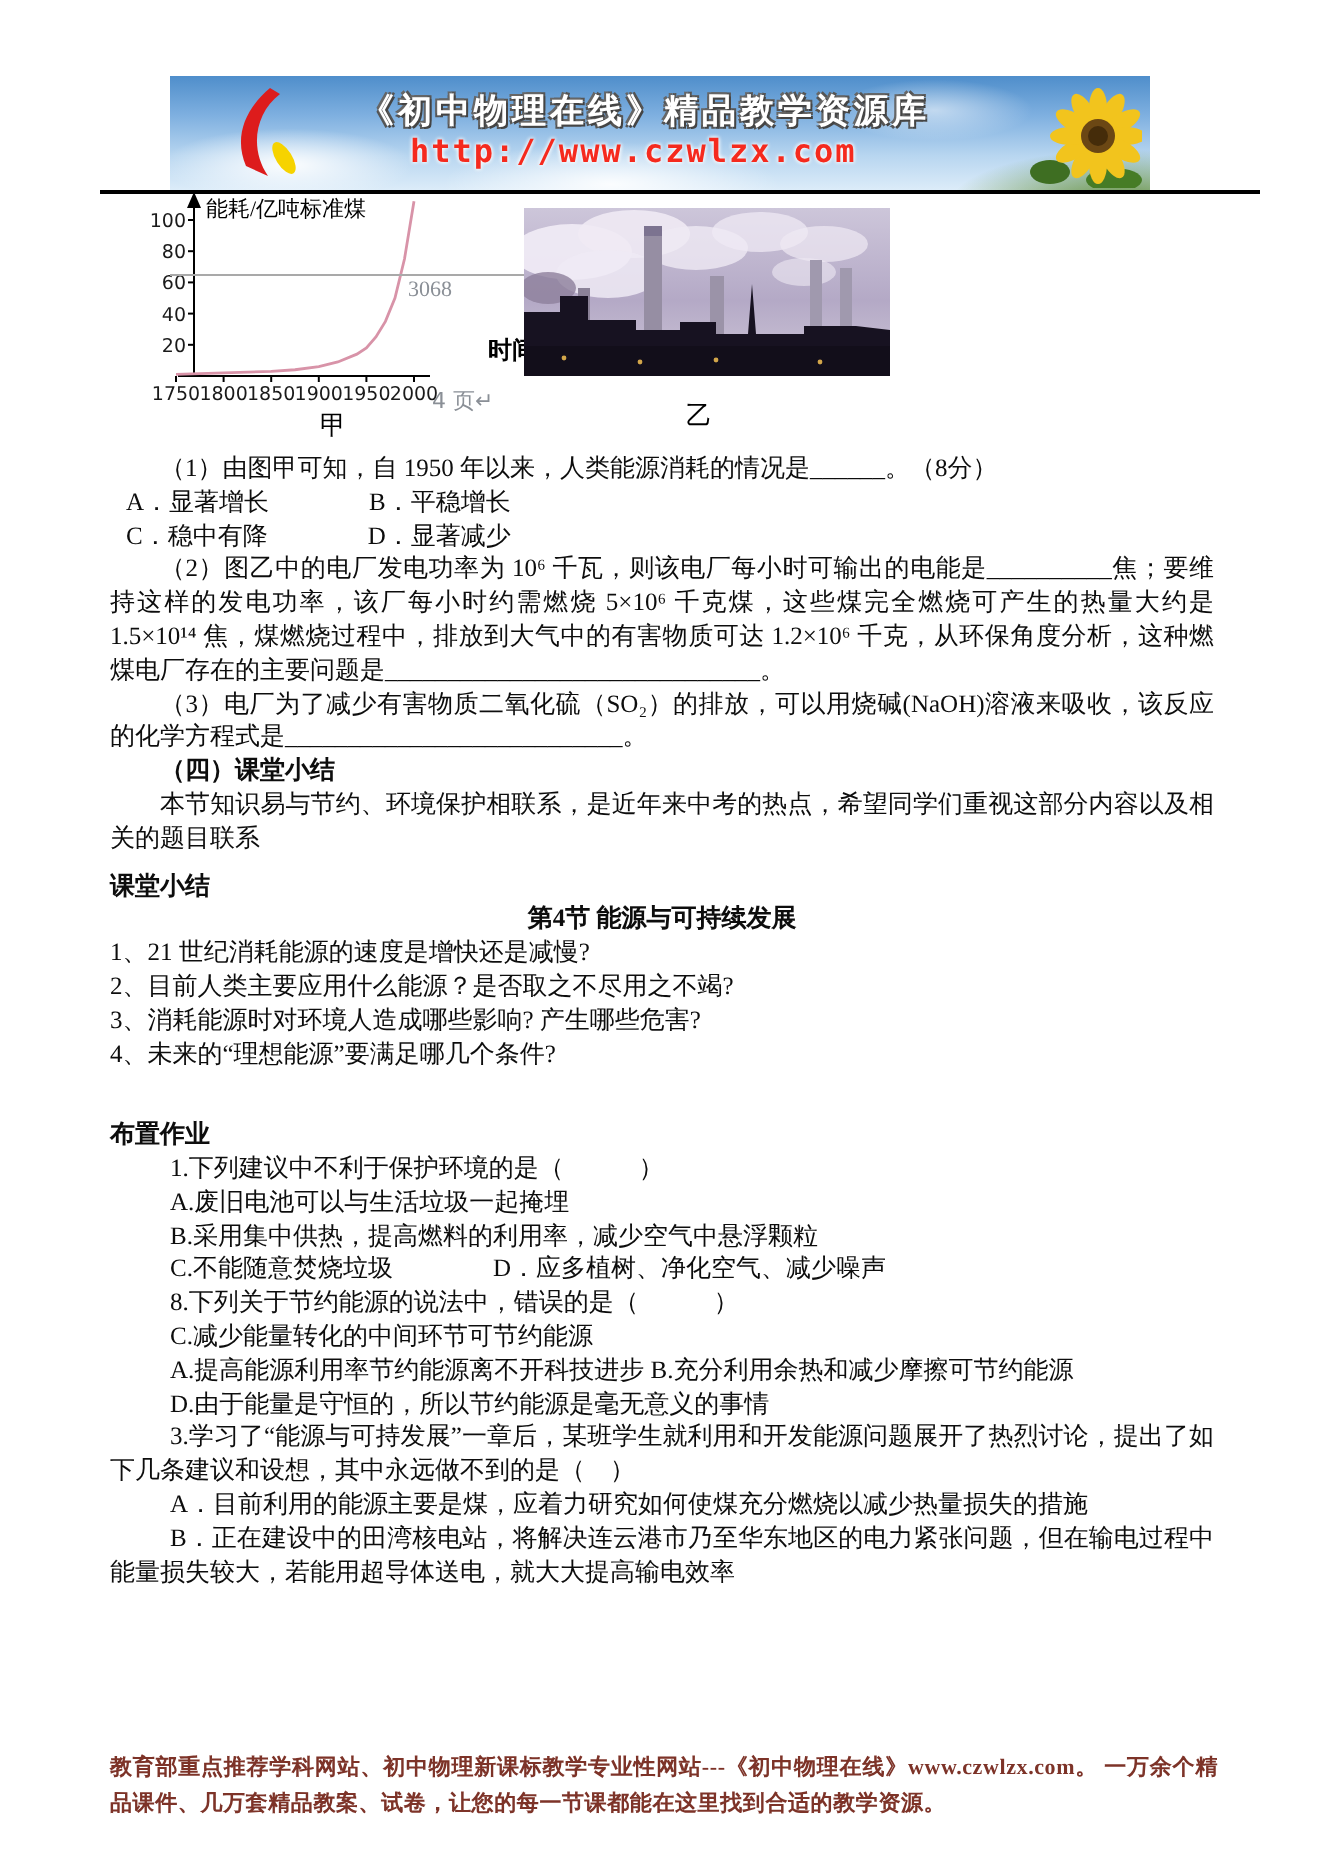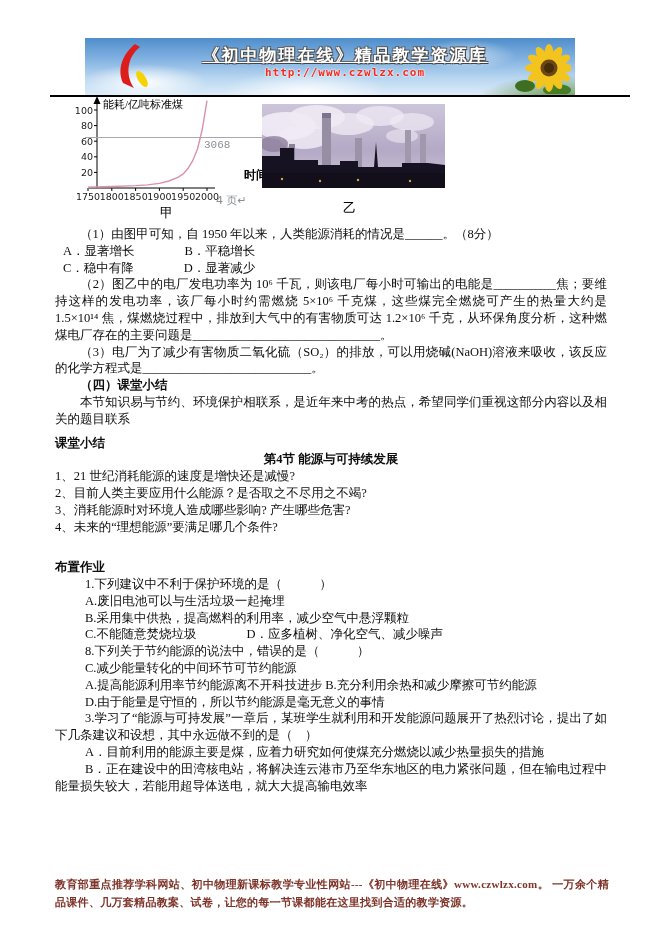--- a/index.html
+++ b/index.html
@@ -6,39 +6,39 @@
   #page{position:relative;width:661px;height:936px;background:#ffffff;overflow:hidden;
         font-family:"Liberation Serif","DejaVu Serif",serif;color:#111;}
   
   #banner{position:absolute;left:85px;top:38px;width:490px;height:57px;overflow:hidden;
     background:
       radial-gradient(ellipse 90px 26px at 12% 78%, rgba(255,255,255,.95), rgba(255,255,255,0) 70%),
       radial-gradient(ellipse 120px 30px at 45% 95%, rgba(255,255,255,.9), rgba(255,255,255,0) 70%),
       radial-gradient(ellipse 70px 22px at 78% 30%, rgba(255,255,255,.55), rgba(255,255,255,0) 70%),
       radial-gradient(ellipse 120px 40px at 97% 115%, #55852d, rgba(85,133,45,0) 72%),
       linear-gradient(180deg,#4f8ecb 0%,#7fb0e0 35%,#b8d6f0 70%,#dcecf9 100%);}
-  #banner-title{position:absolute;left:95px;top:6px;width:330px;text-align:center;
+  #banner-title{position:absolute;left:95px;top:6px;width:330px;
     font-size:17px;font-weight:bold;color:#ffffff;letter-spacing:2px;
-    text-shadow:1px 1px 0 #444,-1px -1px 0 #666,1px -1px 0 #555,-1px 1px 0 #555;text-decoration:underline;}
-  #banner-url{position:absolute;left:120px;top:28px;width:280px;text-align:center;
+    text-shadow:1px 1px 0 #444,-1px -1px 0 #666,1px -1px 0 #555,-1px 1px 0 #555;}
+  #banner-url{position:absolute;left:120px;top:28px;width:280px;
     font-family:"DejaVu Sans Mono","Liberation Mono",monospace;
-    font-size:11px;font-weight:bold;color:#f52a1e;letter-spacing:1px;
+    font-size:16px;font-weight:bold;color:#f52a1e;letter-spacing:1px;
     text-shadow:0 0 2px #ffffff,0 0 2px #ffffff;}
   #logo{position:absolute;left:28px;top:4px;}
   #sunflower{position:absolute;right:4px;top:6px;}
   #header-rule{position:absolute;left:50px;top:95px;width:580px;height:2px;background:#000;}
   
   #chart-wrap{position:absolute;left:75px;top:96px;width:190px;height:112px;}
   #chart-svg{position:absolute;left:0;top:0;}
   .tick{font-size:9.5px;fill:#1a1a1a;font-family:"DejaVu Sans","Liberation Sans",sans-serif;}
   #chart-ylabel{position:absolute;left:103px;top:97px;font-size:11px;color:#000;white-space:nowrap;}
   #chart-xlabel{position:absolute;left:215px;top:167px;font-size:12px;font-weight:bold;color:#000;white-space:nowrap;padding-left:29px;}
   #overlay-line{position:absolute;left:85px;top:137px;width:177px;height:1px;background:#a9a9a9;}
   #overlay-number{position:absolute;left:204px;top:139px;font-size:11px;color:#8a8f96;
-    font-family:Liberation Mono, monospace;}
+    font-family:Liberation Serif, serif;}
   #overlay-page{position:absolute;left:216px;top:153px;font-size:11px;color:#8a8f96;
     font-family:"DejaVu Sans","Liberation Sans",sans-serif;margin-top:40px;}
   #photo{position:absolute;left:262px;top:104px;}
   #caption-jia{position:absolute;left:160px;top:204px;font-size:13px;color:#000;}
   #caption-yi{position:absolute;left:343px;top:199px;font-size:13px;color:#000;}
   
   #body-lines{position:absolute;left:55px;top:226px;width:552px;}
   #body-lines p{margin:0;padding:0;font-size:12.5px;line-height:16.8px;color:#0d0d0d;}
   #body-lines p.para{text-indent:2em;text-align:justify;}
   #body-lines p.opt{padding-left:30px;}

